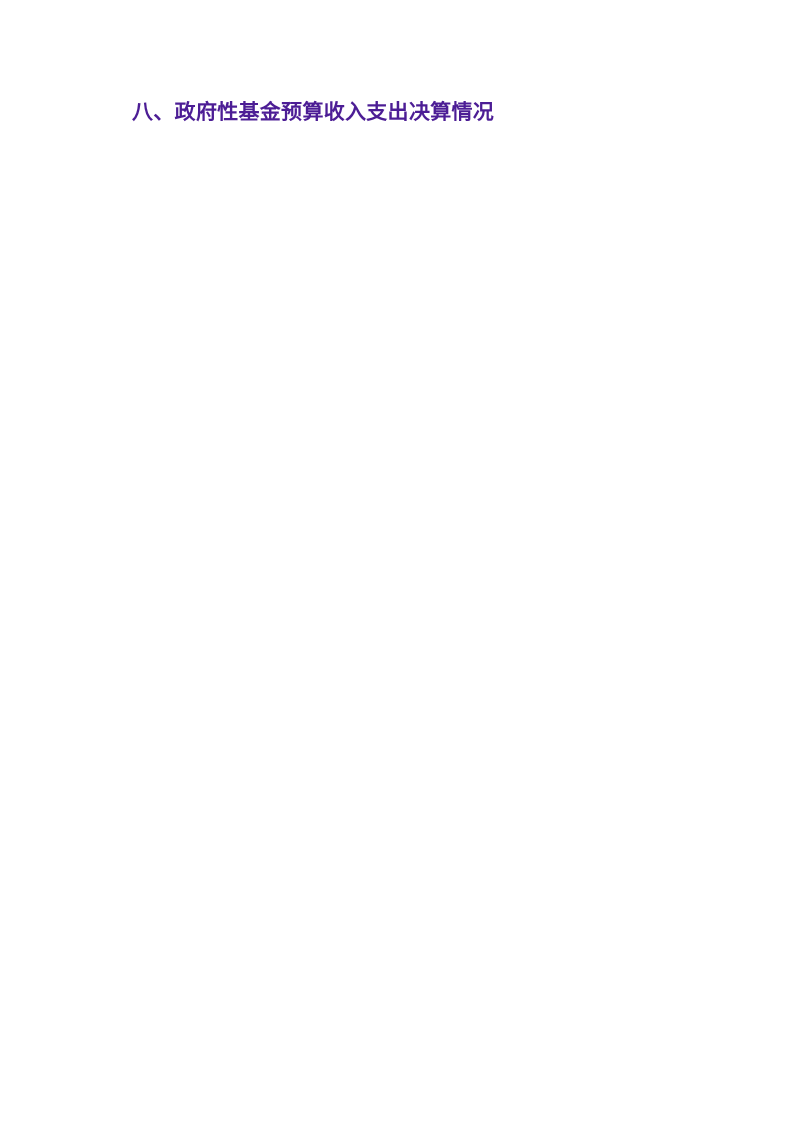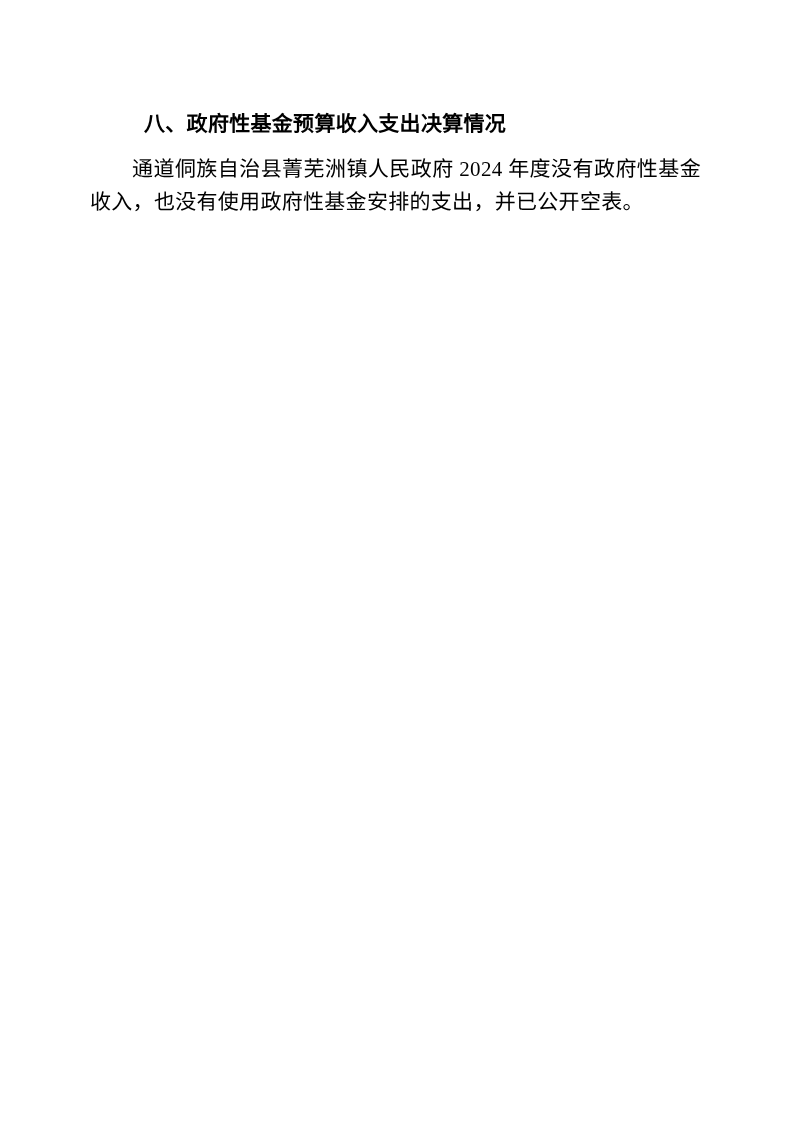--- a/index.html
+++ b/index.html
@@ -27,40 +27,39 @@
     padding: 0;
     font-size: 21px;
     line-height: 33.6px;
     text-align: justify;
     text-indent: 2em;
     letter-spacing: 0.3px;
     word-break: break-all;
     font-family: "Liberation Serif", "DejaVu Serif", serif;
   }
   .heading {
-    margin: 12px;
+    margin: 0;
     padding: 0;
     font-size: 21px;
     line-height: 33.6px;
     text-indent: 2em;
     font-weight: bold;
     letter-spacing: 0.3px;
     font-family: "Liberation Sans", "DejaVu Sans", sans-serif;
-    color: #000000;
+    color: #4c1d95;
   }
 </style>
 </head>
 <body>
 
 <div class="page">
   <div class="content">
 
 
 
 
 
 
     <h2 class="heading">八、政府性基金预算收入支出决算情况</h2>
 
-    <p class="para">通道侗族自治县菁芜洲镇人民政府 2024 年度没有政府性基金收入，也没有使用政府性基金安排的支出，并已公开空表。</p>
 
   </div>
 </div>
 
 </body></html>

